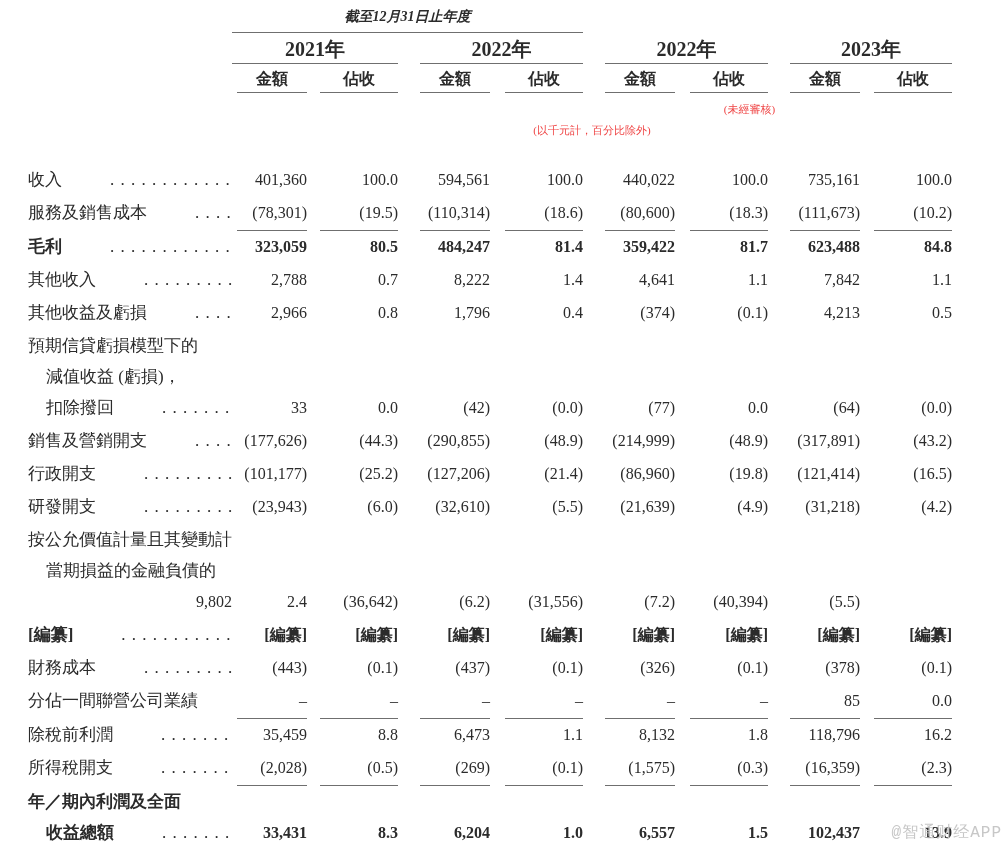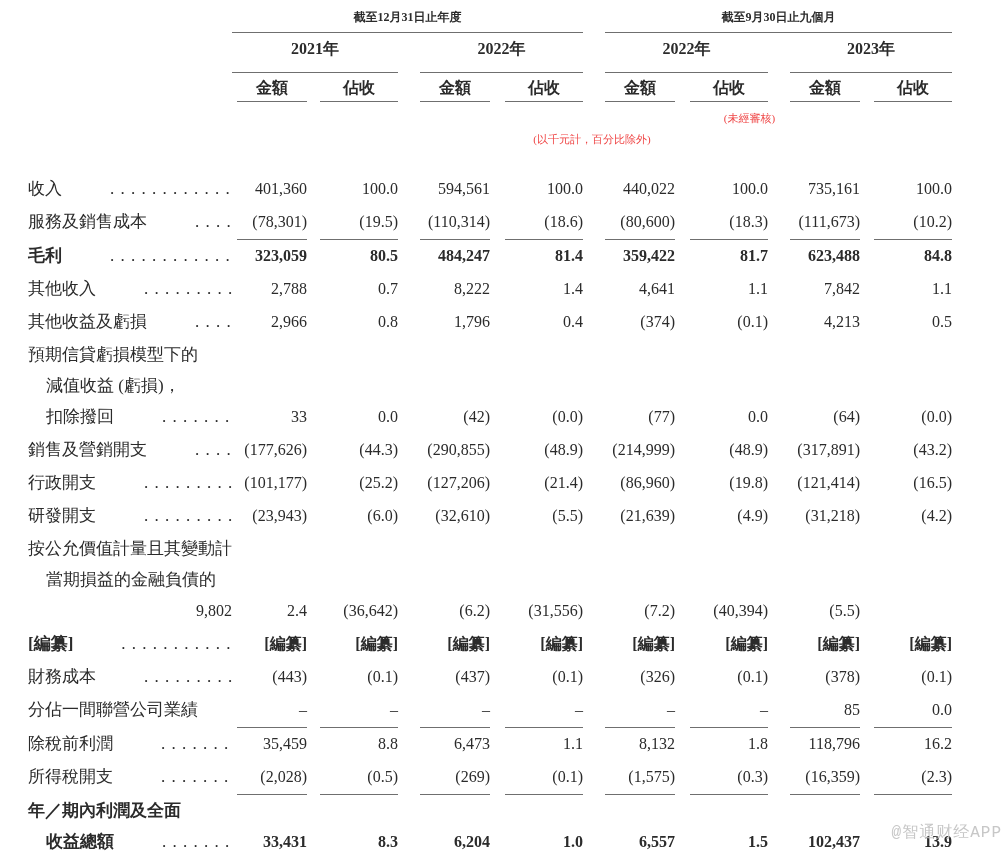--- a/index.html
+++ b/index.html
@@ -12,27 +12,27 @@
     overflow:hidden;
     box-sizing:border-box;
   }
   .grid{
     display:grid;
     grid-template-columns:232px 75px 91px 92px 93px 92px 93px 92px 92px;
   }
   
   .hdr{padding-top:6px;}
   .ghead{
-    font-weight:bold;font-size:12px;text-align:center;
-    padding-bottom:4px;border-bottom:1.5px solid #6f6f6f;line-height:22px;
+    font-weight:bold;font-size:14px;text-align:center;
+    padding-bottom:4px;border-bottom:1.5px solid #6f6f6f;line-height:22px;font-style:italic;
   }
   .ml{margin-left:22px;}
   .yhead{
-    font-weight:bold;font-size:16px;text-align:center;
-    padding-bottom:12px;border-bottom:1.5px solid #6f6f6f;line-height:22px;margin-top:5px;
+    font-weight:bold;font-size:20px;text-align:center;
+    padding-bottom:3px;border-bottom:1.5px solid #6f6f6f;line-height:22px;margin-top:5px;
   }
   .shrow{margin-top:4px;}
   .shcell{display:flex;justify-content:flex-end;align-items:flex-end;}
   .shcol{
     display:inline-block;text-align:center;font-weight:bold;font-size:16px;
     line-height:21px;padding-bottom:3px;border-bottom:1.5px solid #6f6f6f;
   }
   .wa{width:70px;}
   .wp{width:78px;}
   .noterow{font-size:11px;color:#ef4444;}
@@ -63,21 +63,20 @@
   }
 </style>
 </head>
 <body>
 
 <div class="page">
 
   <div class="grid hdr">
     <div></div>
     <div class="ghead" style="grid-column:2/6">截至12月31日止年度</div>
-    <div class="ghead ml" style="grid-column:6/10">截至9月30日止九個月</div>
   </div>
 
   <div class="grid">
     <div></div>
     <div class="yhead" style="grid-column:2/4">2021年</div>
     <div class="yhead ml" style="grid-column:4/6">2022年</div>
     <div class="yhead ml" style="grid-column:6/8">2022年</div>
     <div class="yhead ml" style="grid-column:8/10">2023年</div>
   </div>
 

